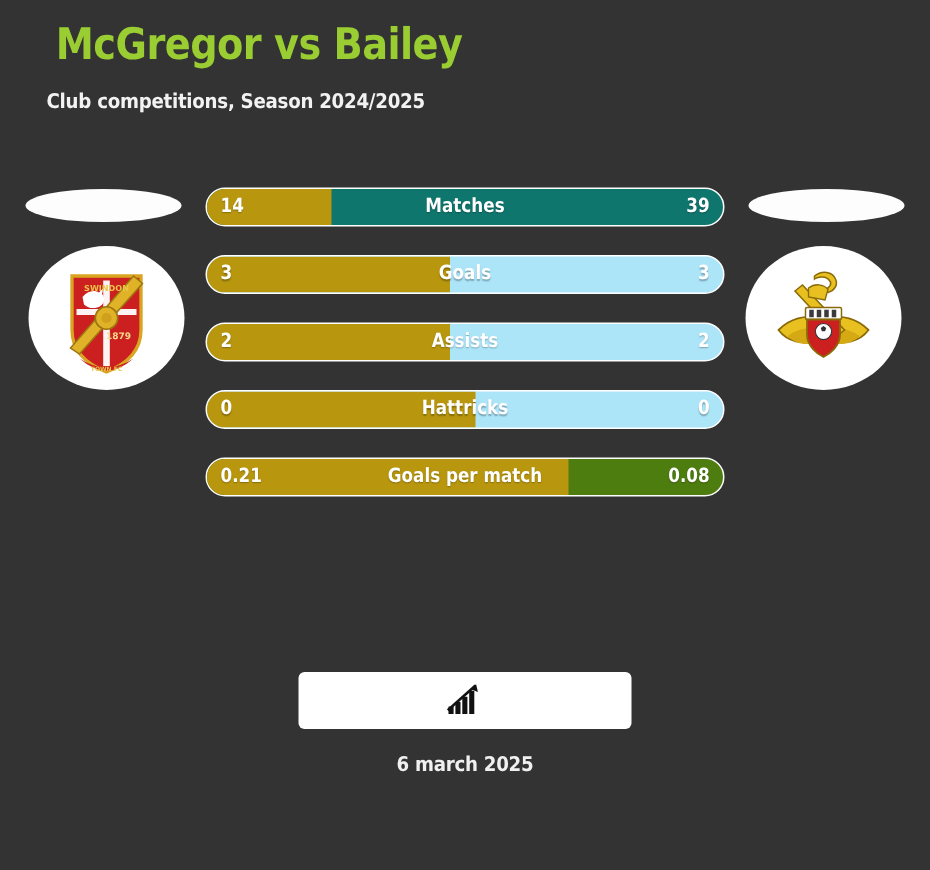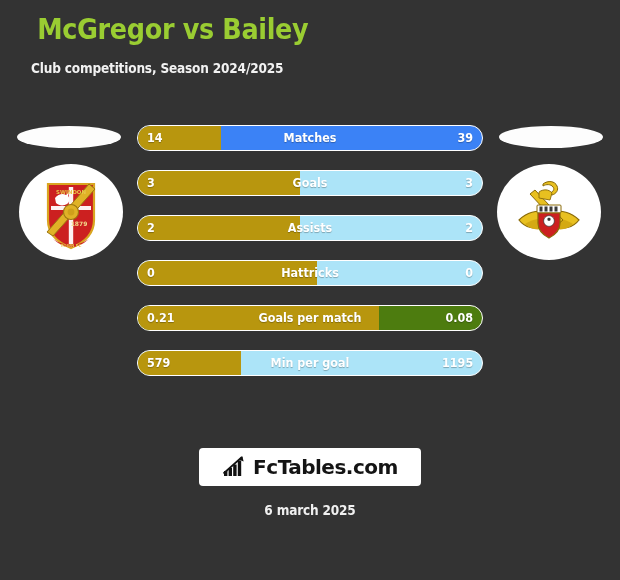--- a/index.html
+++ b/index.html
@@ -214,21 +214,21 @@
         <rect x="5.5" y="-7.5" width="3" height="5"></rect>
       </g>
       <path d="M-11,-1 L11,-1 L11,9 C11,17 4,22 0,24 C-4,22 -11,17 -11,9 Z" fill="#CC2020" stroke="#8A6A08" stroke-width="1.2"></path>
       <circle cx="0" cy="7" r="5.4" fill="#ffffff" stroke="#333" stroke-width="0.7"></circle>
       <path d="M0,3.4 l1.8,1.3 -0.7,2.1 -2.2,0 -0.7,-2.1 z" fill="#333"></path>
     </g>
   </svg>
 </div>
 
 <div class="stats">
-    <div class="stat-row" style="background: #3b82f6;">
+    <div class="stat-row" style="background: #0f766e;">
       <div class="stat-fill" style="width: 24%; background: rgb(184, 150, 14);"></div>
       <span class="stat-home">14</span>
       <span class="stat-label">Matches</span>
       <span class="stat-away">39</span>
     </div>
     <div class="stat-row" style="background: rgb(172, 228, 248);">
       <div class="stat-fill" style="width: 47%; background: rgb(184, 150, 14);"></div>
       <span class="stat-home">3</span>
       <span class="stat-label">Goals</span>
       <span class="stat-away">3</span>
@@ -243,36 +243,29 @@
       <div class="stat-fill" style="width: 52%; background: rgb(184, 150, 14);"></div>
       <span class="stat-home">0</span>
       <span class="stat-label">Hattricks</span>
       <span class="stat-away">0</span>
     </div>
     <div class="stat-row" style="background: #4d7c0f;">
       <div class="stat-fill" style="width: 70%; background: rgb(184, 150, 14);"></div>
       <span class="stat-home">0.21</span>
       <span class="stat-label">Goals per match</span>
       <span class="stat-away">0.08</span>
-    </div>
-    <div class="stat-row" style="background: rgb(172, 228, 248);">
-      <div class="stat-fill" style="width: 30%; background: rgb(184, 150, 14);"></div>
-      <span class="stat-home">579</span>
-      <span class="stat-label">Min per goal</span>
-      <span class="stat-away">1195</span>
     </div>
   </div>
 
 <div class="brand">
   <svg class="brand-icon" width="26" height="24" viewBox="0 0 26 24">
     <g fill="#111111">
       <rect x="2" y="16" width="3.4" height="5"></rect>
       <rect x="6.6" y="13" width="3.4" height="8"></rect>
       <rect x="11.2" y="9.5" width="3.4" height="11.5"></rect>
       <rect x="15.8" y="5.5" width="3.4" height="15.5"></rect>
     </g>
     <path d="M1.5,18.5 L20,2" stroke="#111111" stroke-width="1.7" fill="none"></path>
     <path d="M20.4,1.2 L21.6,6.4 L16.6,4.4 Z" fill="#111111"></path>
   </svg>
-  <span class="brand-text">FcTables.com</span>
 </div>
 
 <div class="date-line">6 march 2025</div>
 
 </body></html>

